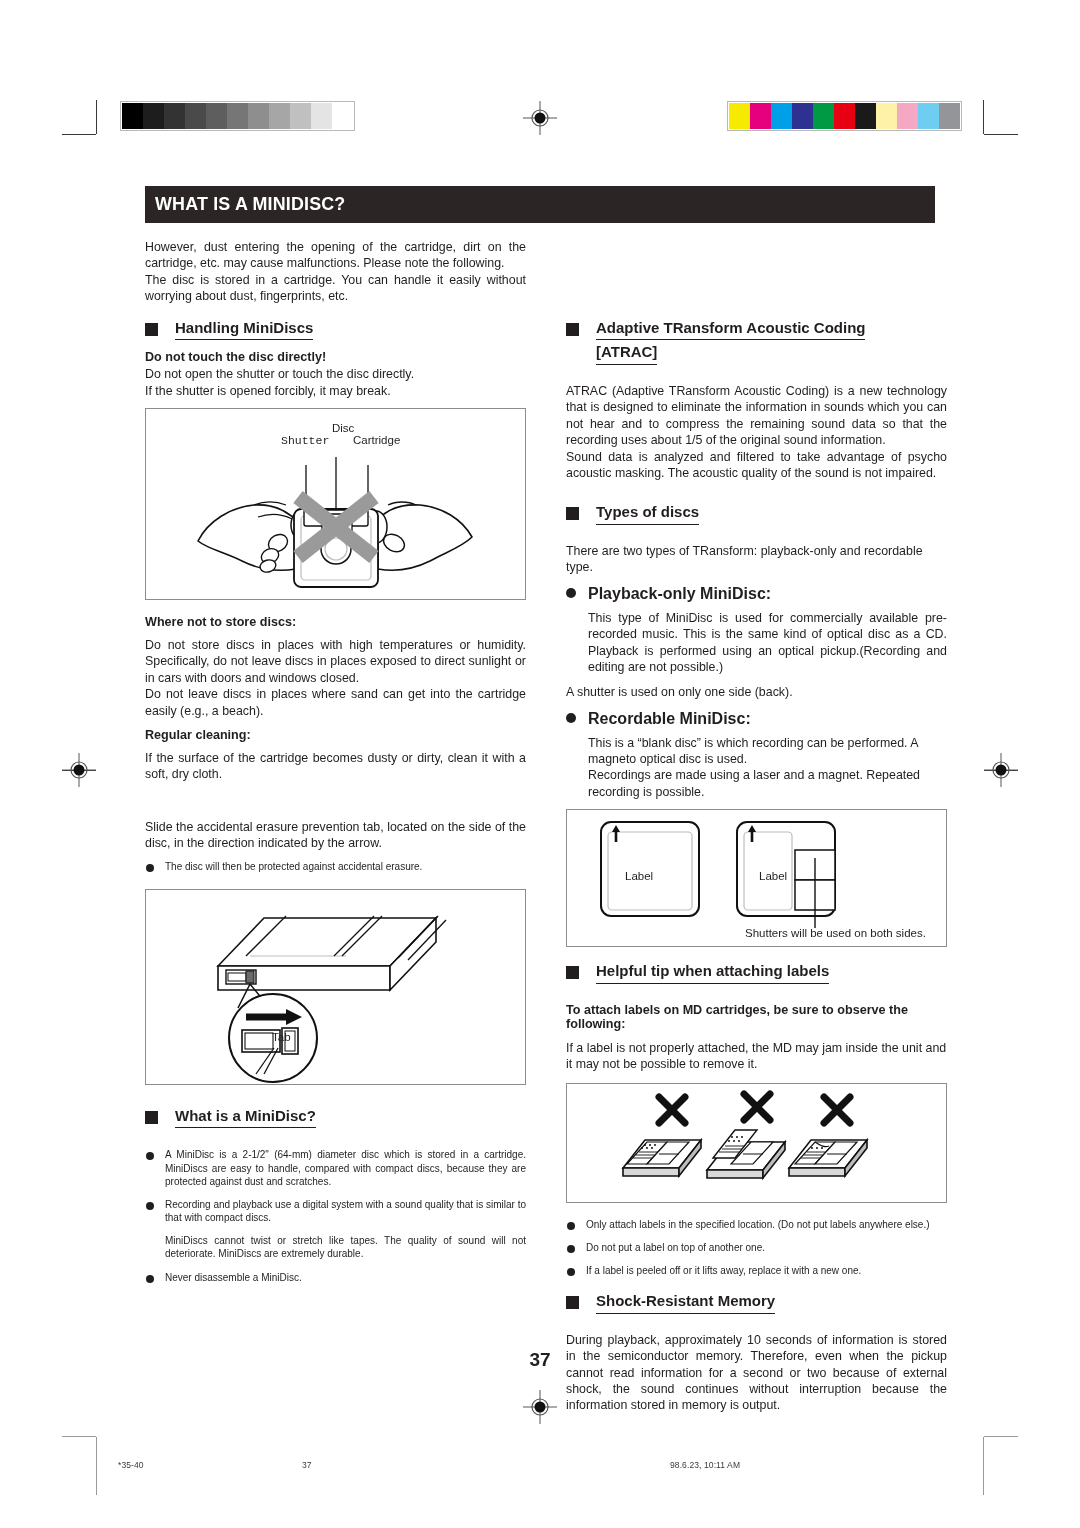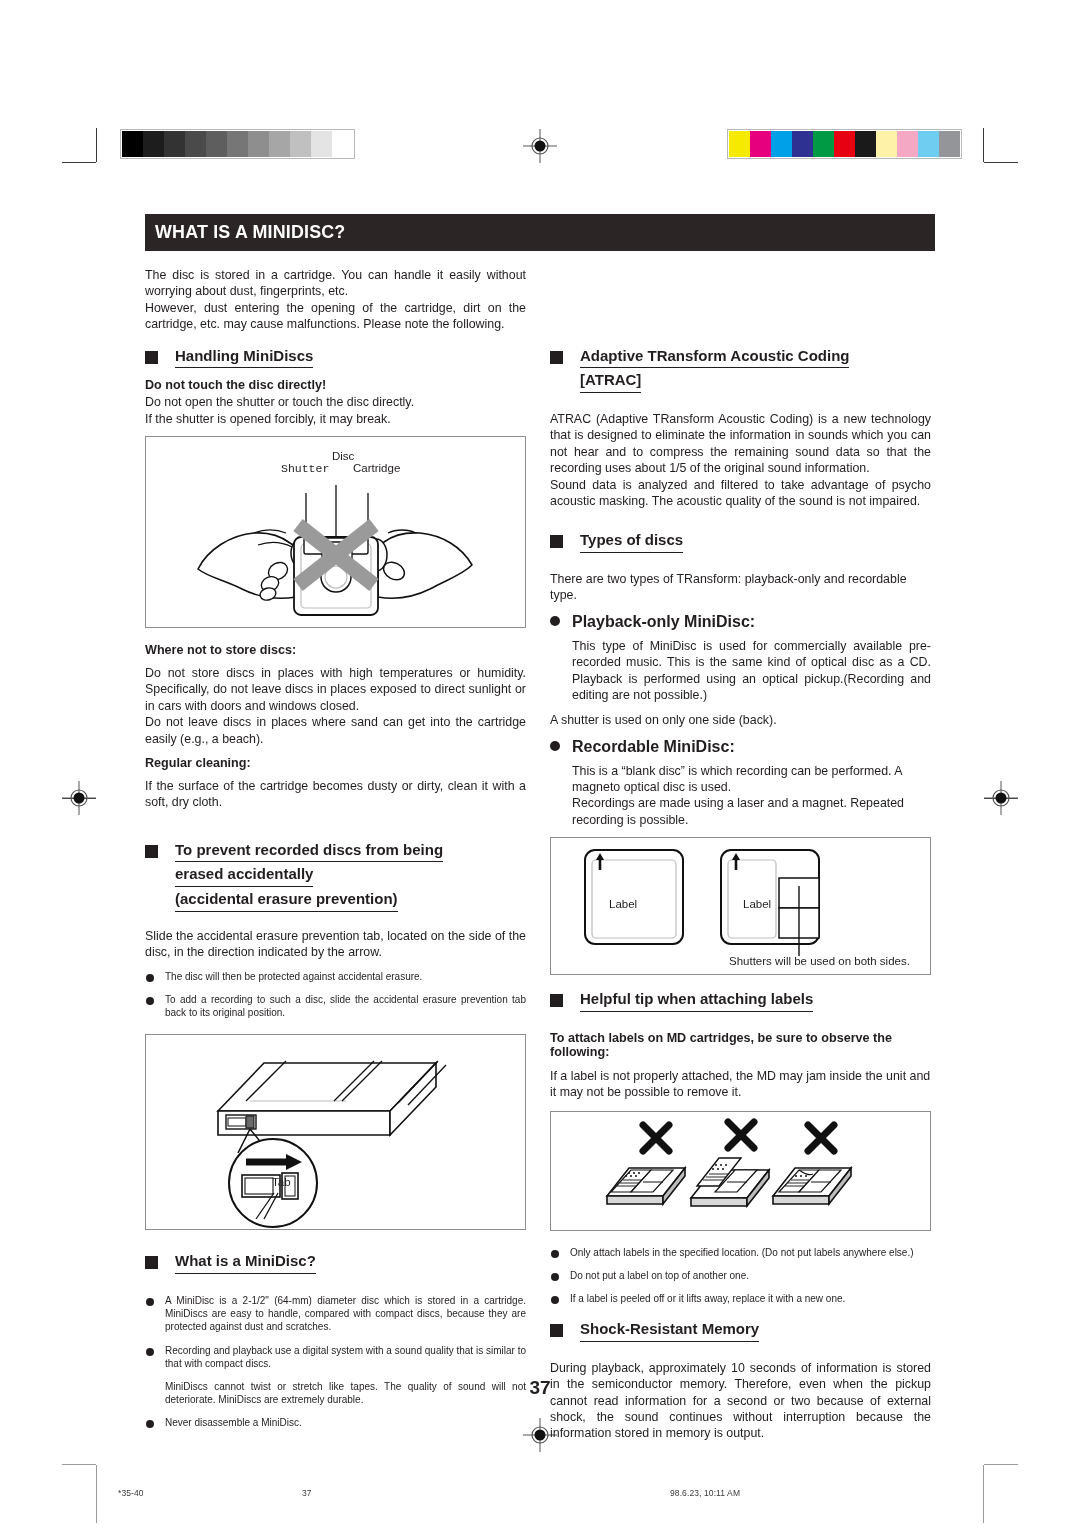--- a/index.html
+++ b/index.html
@@ -3,21 +3,21 @@
 <meta charset="utf-8">
 <title>MiniDisc Manual Page 37</title>
 <style>
   html,body{margin:0;padding:0;background:#ffffff;}
   body{
     width:1080px;height:1528px;position:relative;overflow:hidden;
     font-family:"Liberation Sans","DejaVu Sans",sans-serif;
     color:#221e20;
     -webkit-font-smoothing:antialiased;
   }
-  .page{position:absolute;left:0;top:0;width:1080px;height:1376px;margin-top:28px;}
+  .page{position:absolute;left:0;top:0;width:1080px;height:1376px;}
 
   
   .cropmark{position:absolute;background:#3a3a3a;}
   .regmark{position:absolute;width:34px;height:34px;}
   .regmark svg{display:block;}
   .stepwedge{position:absolute;display:flex;border:1px solid #b9b9b9;padding:1px;background:#fff;}
   .stepwedge i{display:block;width:21px;height:26px;}
   .colorbar{position:absolute;display:flex;border:1px solid #b9b9b9;padding:1px;background:#fff;}
   .colorbar i{display:block;width:21px;height:26px;}
 
@@ -25,21 +25,21 @@
   .content{position:absolute;left:145px;top:186px;width:790px;}
 
   .title-bar{
     background:#2b2526;color:#ffffff;
     font-size:19px;font-weight:bold;letter-spacing:.2px;
     padding:7px 0 8px 10px;width:780px;box-sizing:content-box;
     font-stretch:condensed;
   }
   .title-bar span{display:inline-block;transform:scaleX(.94);transform-origin:left center;}
 
-  .cols{display:flex;gap:24px;margin-top:18px;}
+  .cols{display:flex;gap:40px;margin-top:18px;}
   .col{width:381px;}
   .col.right{width:381px;}
 
   p{margin:0;}
   .body-t{
     font-size:12.4px;line-height:1.32;text-align:justify;margin-bottom:0;
     color:#221e20;
   }
   .body-t.nj{text-align:left;}
   .gap-s{height:9px;}
@@ -178,22 +178,22 @@
 
   <div class="content">
 
     <div class="title-bar">
       <span>WHAT IS A MINIDISC?</span>
     </div>
 
     <div style="height:16px;"></div>
 
     <div style="width:381px;">
+      <p class="body-t">However, dust entering the opening of the cartridge, dirt on the cartridge, etc. may cause malfunctions.  Please note the following.</p>
       <p class="body-t">The disc is stored in a cartridge.  You can handle it easily without worrying about dust, fingerprints, etc.</p>
-      <p class="body-t">However, dust entering the opening of the cartridge, dirt on the cartridge, etc. may cause malfunctions.  Please note the following.</p>
     </div>
 
     <div class="cols" style="margin-top:14px;">
 
       <div class="col left">
 
         <div class="sec-head">
           <div class="line">
             <span class="sq"></span>
             <span class="txt">Handling MiniDiscs</span>
@@ -256,39 +256,26 @@
         <p class="body-t">Do not store discs in places with high temperatures or humidity. Specifically, do not leave discs in places exposed to direct sunlight or in cars with doors and windows closed.</p>
         <p class="body-t">Do not leave discs in places where sand can get into the cartridge easily (e.g., a beach).</p>
 
         <div class="gap-s"></div>
         <p class="sub-head">Regular cleaning:</p>
         <div style="height:6px;"></div>
         <p class="body-t">If the surface of the cartridge becomes dusty or dirty, clean it with a soft, dry cloth.</p>
 
         <div class="gap-xl"></div>
 
-        <div class="sec-head">
-          <div class="line">
-            <span class="sq"></span>
-            <span class="txt">To prevent recorded discs from being</span>
-          </div>
-          <div class="cont sub-line">
-            <span class="txt">erased accidentally</span>
-          </div>
-          <div class="cont sub-line">
-            <span class="txt">(accidental erasure prevention)</span>
-          </div>
-        </div>
 
         <div style="height:6px;"></div>
         <p class="body-t">Slide the accidental erasure prevention tab, located on the side of the disc, in the direction indicated by the arrow.</p>
         <div style="height:9px;"></div>
         <ul class="bullets">
           <li>The disc will then be protected against accidental erasure.</li>
-          <li>To add a recording to such a disc, slide the accidental erasure prevention tab back to its original position.</li>
         </ul>
 
         <div class="gap-m"></div>
 
         <div class="figbox" style="width:381px;height:196px;">
           <svg width="379" height="194" viewBox="0 0 379 194">
 
             <path d="M72,76 L118,28 L290,28 L244,76 Z" fill="#fff" stroke="#111" stroke-width="1.6"></path>
             <path d="M72,76 L244,76 L244,100 L72,100 Z" fill="#fff" stroke="#111" stroke-width="1.6"></path>
             <path d="M244,76 L290,28 L290,52 L244,100 Z" fill="#fff" stroke="#111" stroke-width="1.6"></path>

